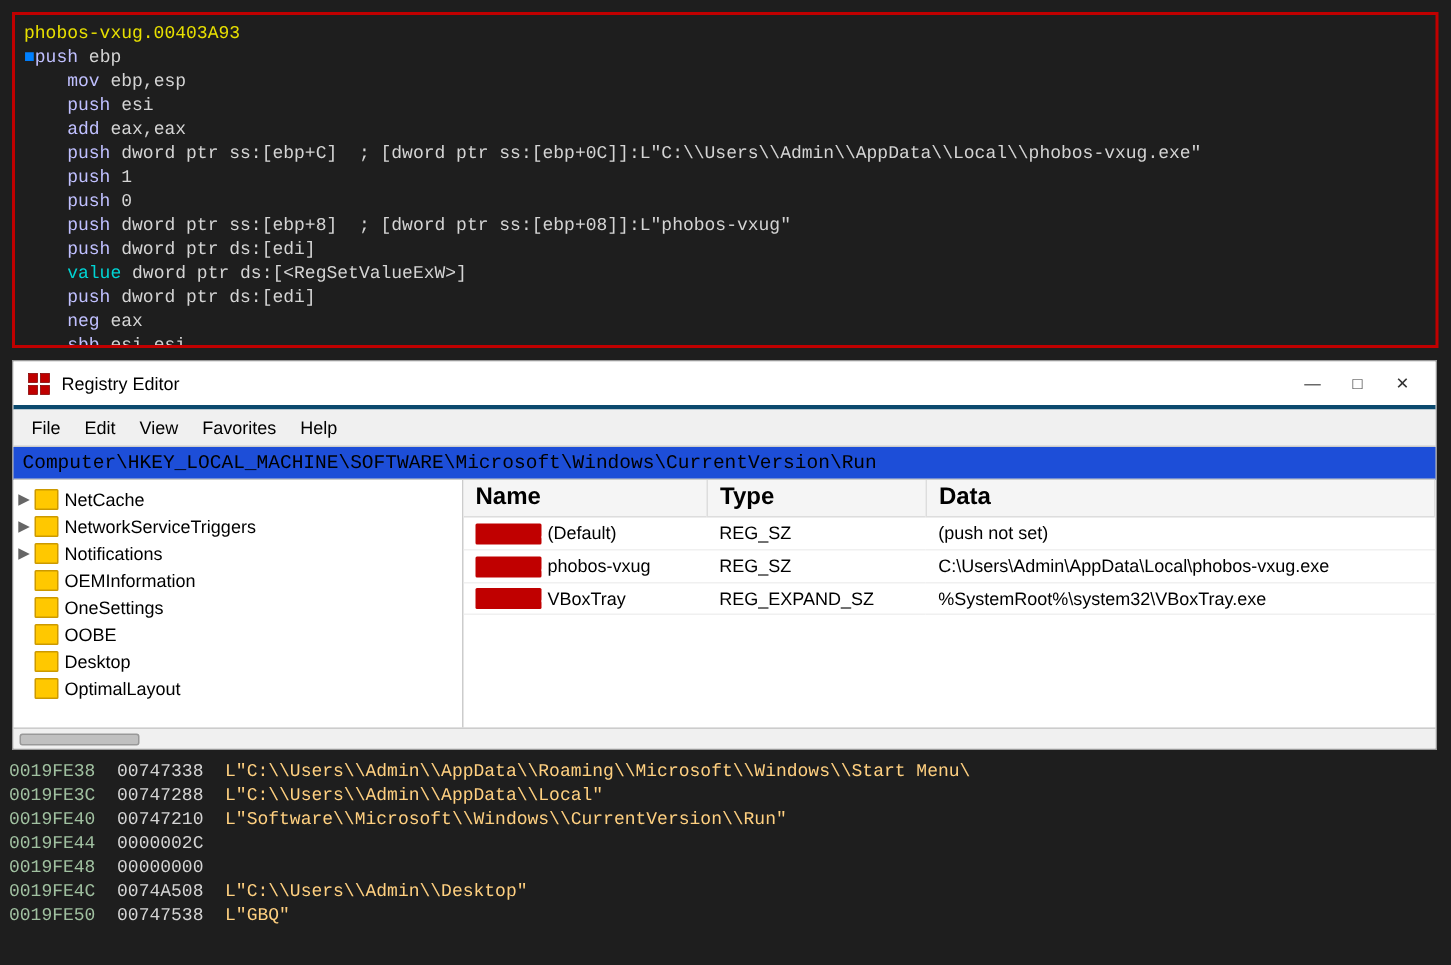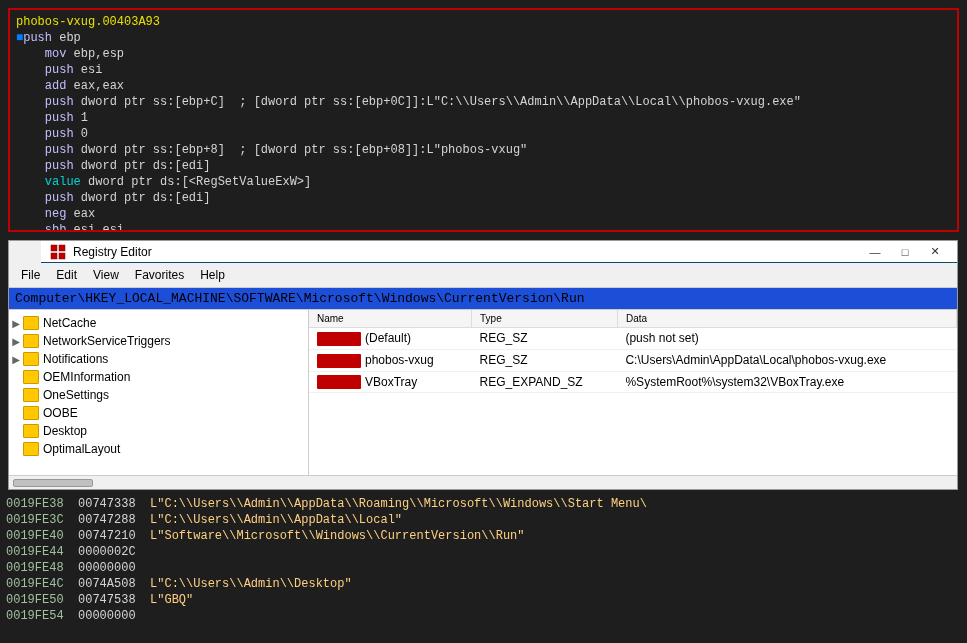--- a/index.html
+++ b/index.html
@@ -27,23 +27,22 @@
       background: #f0f0f0;
       border: 1px solid #999;
       margin: 0 8px;
       width: 950px;
     }
     .regedit-titlebar {
       background: #ffffff;
       display: flex;
       align-items: center;
       padding: 6px 8px;
-      border-bottom: 1px solid #0c4a6e;
-      height: 22px;
-      margin-left: 32px;
+      border-bottom: 3px solid #0c4a6e;
+      height: 32px;
     }
     .regedit-titlebar .title-icon {
       width: 18px; height: 18px; margin-right: 6px;
       display: inline-flex; align-items: center; justify-content: center;
     }
     .regedit-titlebar .title-text {
       font-family: 'Segoe UI', Arial, sans-serif;
       font-size: 12px;
       color: #000;
       flex: 1;
@@ -128,23 +127,23 @@
       width: 100%;
       border-collapse: collapse;
     }
     .regedit-content table thead tr {
       background: #f5f5f5;
       border-bottom: 1px solid #ddd;
     }
     .regedit-content table thead th {
       text-align: left;
       padding: 3px 8px;
-      font-weight: normal;
+      font-weight: bold;
       border-right: 1px solid #ddd;
-      font-size: 10px;
+      font-size: 16px;
     }
     .regedit-content table tbody tr {
       border-bottom: 1px solid #f0f0f0;
     }
     .regedit-content table tbody td {
       padding: 3px 8px;
       font-size: 12px;
       vertical-align: middle;
     }
     .regedit-content .ab-icon {
@@ -336,15 +335,14 @@
 </div>
 
 <div class="hex-pane">
   <div class="hex-line"><span class="hex-addr">0019FE38</span>  <span class="hex-val">00747338</span>  <span class="hex-str">L"C:\\Users\\Admin\\AppData\\Roaming\\Microsoft\\Windows\\Start Menu\</span></div>
   <div class="hex-line"><span class="hex-addr">0019FE3C</span>  <span class="hex-val">00747288</span>  <span class="hex-str">L"C:\\Users\\Admin\\AppData\\Local"</span></div>
   <div class="hex-line"><span class="hex-addr">0019FE40</span>  <span class="hex-val">00747210</span>  <span class="hex-str">L"Software\\Microsoft\\Windows\\CurrentVersion\\Run"</span></div>
   <div class="hex-line"><span class="hex-addr">0019FE44</span>  <span class="hex-val">0000002C</span></div>
   <div class="hex-line"><span class="hex-addr">0019FE48</span>  <span class="hex-val">00000000</span></div>
   <div class="hex-line"><span class="hex-addr">0019FE4C</span>  <span class="hex-val">0074A508</span>  <span class="hex-str">L"C:\\Users\\Admin\\Desktop"</span></div>
   <div class="hex-line"><span class="hex-addr">0019FE50</span>  <span class="hex-val">00747538</span>  <span class="hex-str">L"GBQ"</span></div>
-  <div class="hex-line"><span class="hex-addr">0019FE54</span>  <span class="hex-val">00000000</span></div>
 
 </div>
 
 </body></html>

